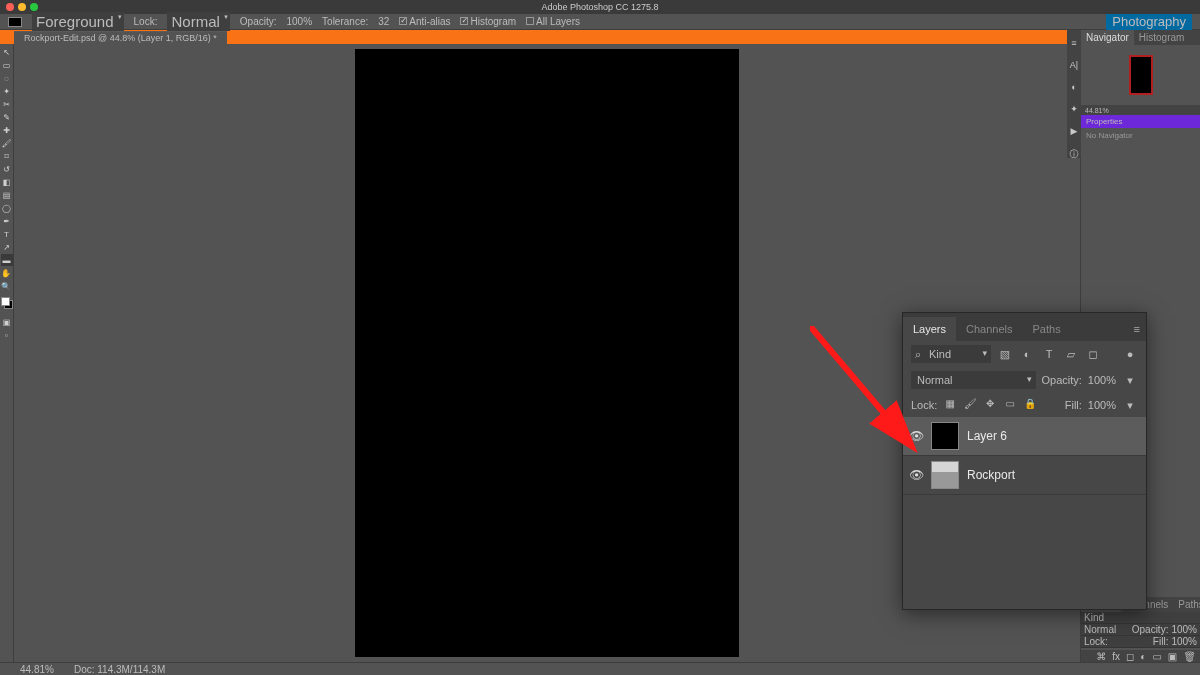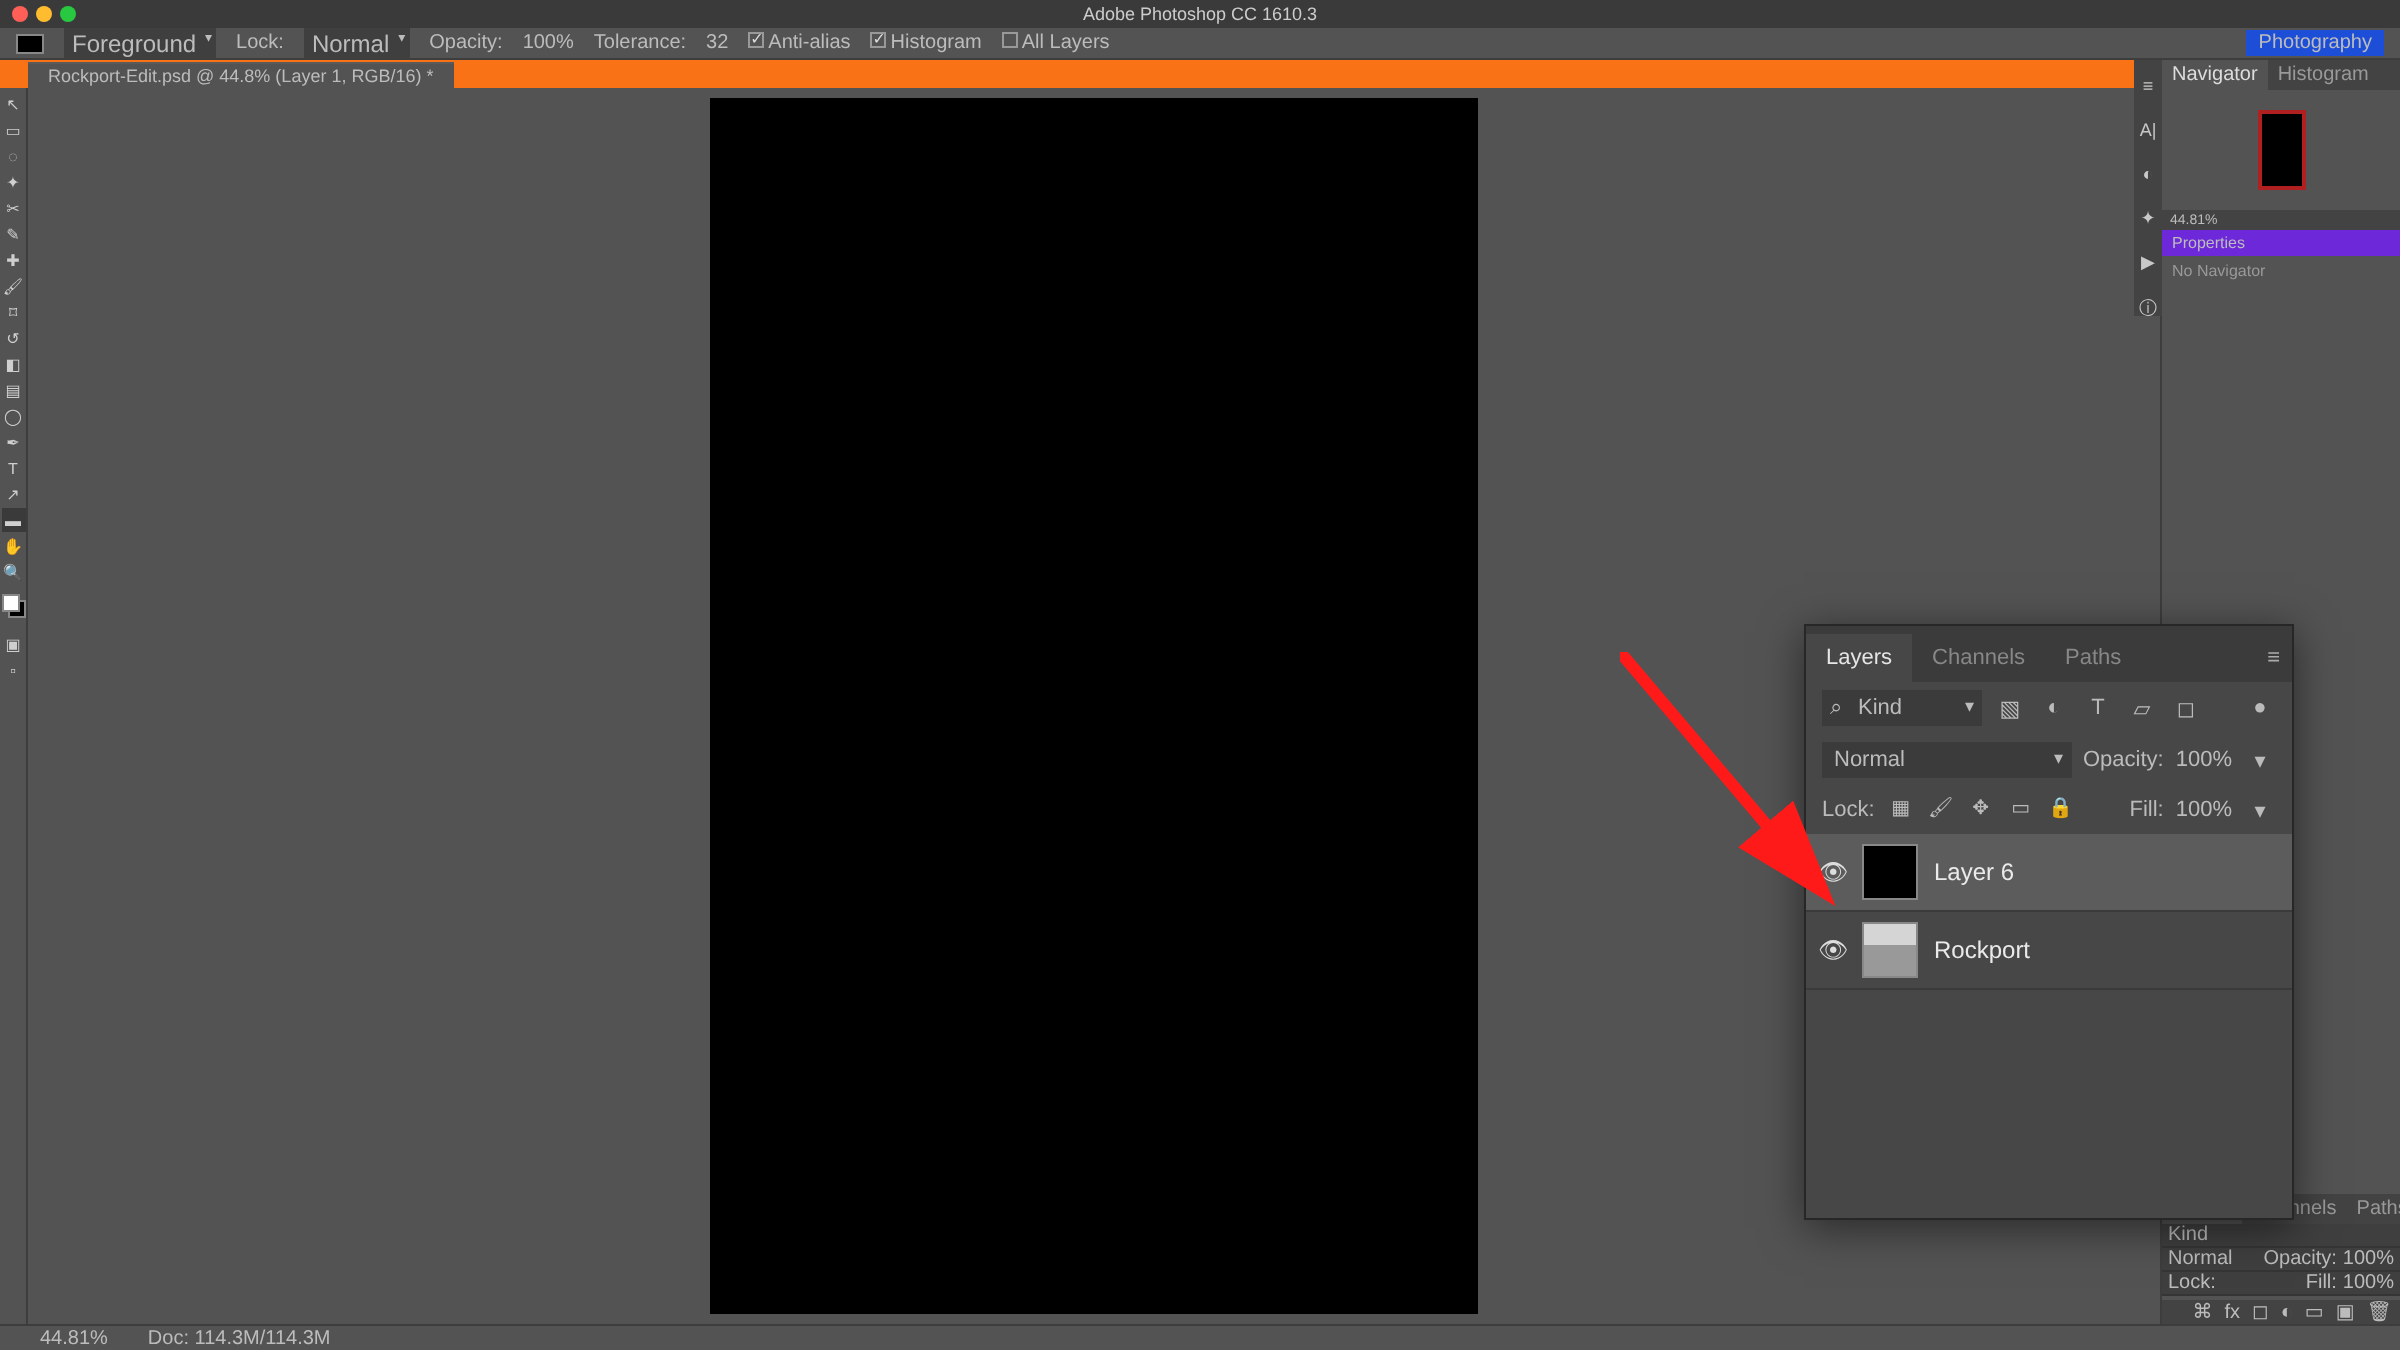--- a/index.html
+++ b/index.html
@@ -4,25 +4,25 @@
 <style>
 *{margin:0;padding:0;box-sizing:border-box;font-family:"Helvetica Neue",Arial,sans-serif;font-size:10px;color:#bcbcbc;user-select:none}
 body{width:1200px;height:675px;background:#535353;overflow:hidden;position:relative}
 .titlebar{height:14px;background:#3a3a3a;display:flex;align-items:center;position:relative}
 .traffic{display:flex;gap:4px;padding-left:6px}
 .dot{width:8px;height:8px;border-radius:50%}
 .dr{background:#ff5f57}.dy{background:#febc2e}.dg{background:#28c840}
 .app-title{position:absolute;left:50%;transform:translateX(-50%);font-size:9px;color:#ccc}
 .optbar{height:16px;background:#535353;border-bottom:1px solid #3d3d3d;display:flex;align-items:center;gap:10px;padding:0 8px;font-size:9px}
 .optbar .sw{width:14px;height:10px;background:#000;border:1px solid #888}
-.dd{background:#3f3f3f;padding:1px 10px 1px 4px;position:relative;font-size:12px}
+.dd{background:#3f3f3f;padding:1px 10px 1px 4px;position:relative;font-size:15px}
 .dd::after{content:"▾";position:absolute;right:2px;font-size:7px}
 .chk{width:8px;height:8px;border:1px solid #999;display:inline-block;margin-right:2px;position:relative}
 .chk.on::after{content:"✓";position:absolute;font-size:8px;top:-2px;left:0;color:#ddd}
-.ws-right{margin-left:auto;background:#1d4ed8;padding:1px 6px;font-size:10px}
+.ws-right{margin-left:auto;background:#0369a1;padding:1px 6px;font-size:13px}
 .tabbar{height:14px;background:#f97316;display:flex;align-items:center;padding-left:14px}
 .doctab{background:#535353;padding:1px 10px;font-size:9px;border-top:1px solid #5a5a5a}
 .main{position:absolute;top:44px;bottom:13px;left:14px;right:120px;background:#535353;display:flex;align-items:center;justify-content:center}
 .canvas{background:#000;width:384px;height:608px}
 .toolbar{position:absolute;top:44px;left:0;width:14px;bottom:13px;background:#535353;border-right:1px solid #3d3d3d;display:flex;flex-direction:column;align-items:center;padding-top:2px;gap:1px}
 .tool{width:12px;height:12px;display:flex;align-items:center;justify-content:center;font-size:8px;color:#cfcfcf;cursor:pointer}
 .tool.sel{background:#3a3a3a}
 .swatches{margin-top:4px;position:relative;width:12px;height:12px}
 .swf{position:absolute;width:9px;height:9px;background:#fff;border:1px solid #888;top:0;left:0}
 .swb{position:absolute;width:9px;height:9px;background:#000;border:1px solid #888;bottom:0;right:0}
@@ -71,21 +71,21 @@
 </style>
 </head>
 <body>
 
 <div class="titlebar">
   <div class="traffic">
     <div class="dot dr"></div>
     <div class="dot dy"></div>
     <div class="dot dg"></div>
   </div>
-  <div class="app-title">Adobe Photoshop CC 1610.3</div>
+  <div class="app-title">Adobe Photoshop CC 1275.8</div>
 </div>
 
 <div class="optbar">
   <div class="sw"></div>
   <span class="dd">Foreground</span>
   <span>Lock:</span>
   <span class="dd" style="min-width:48px">Normal</span>
   <span>Opacity:</span>
   <span>100%</span>
   <span>Tolerance:</span>

